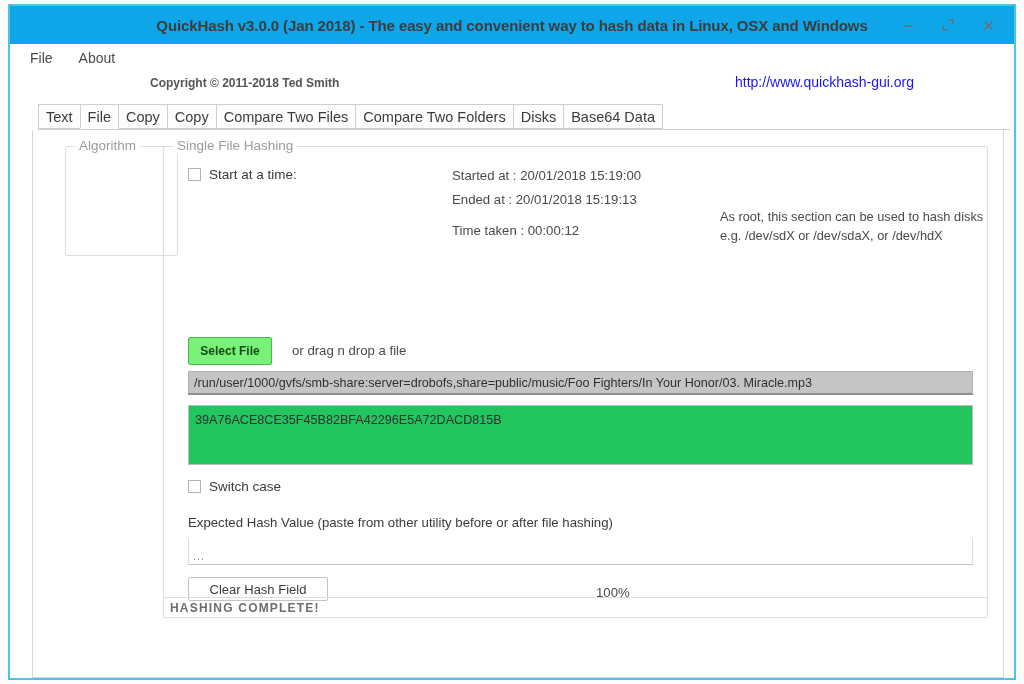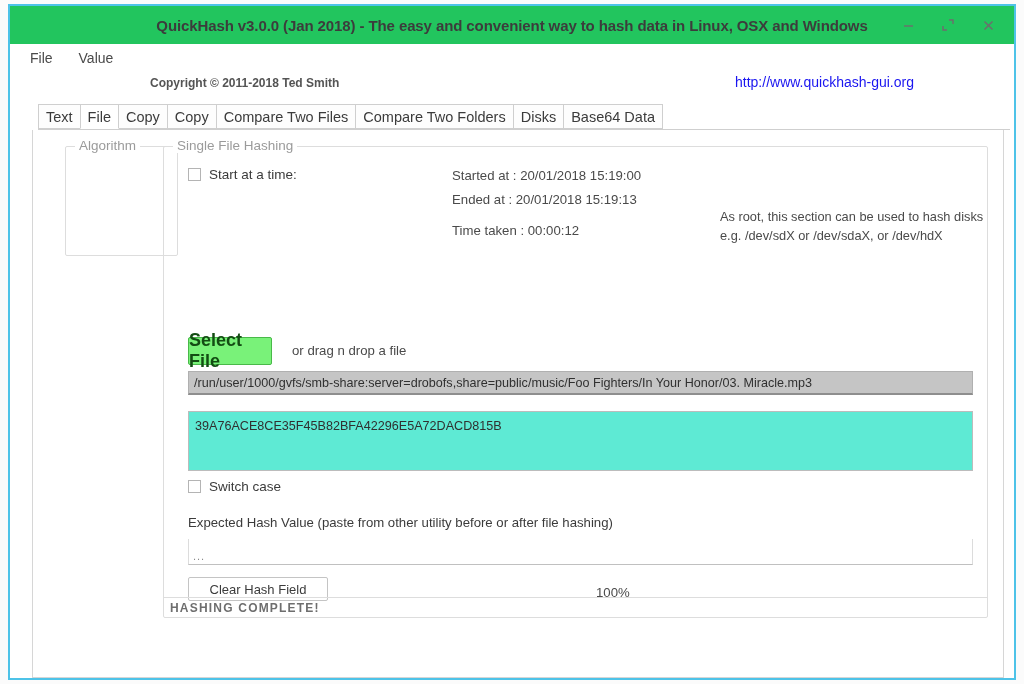--- a/index.html
+++ b/index.html
@@ -15,21 +15,21 @@
     left: 8px; top: 4px;
     width: 1008px; height: 676px;
     background: #ffffff;
     border: 2px solid #4ec3e8;
     border-top: 2px solid #4ec3e8;
   }
   
   .titlebar {
     position: relative;
     height: 38px;
-    background: #22c55e;
+    background: #0ea5e9;
     display: flex;
     align-items: center;
     justify-content: center;
   }
   .title-text {
     font-size: 15px;
     font-weight: bold;
     color: #3c3c3c;
     letter-spacing: -0.1px;
     white-space: nowrap;
@@ -184,21 +184,21 @@
     white-space: nowrap;
   }
   .select-file-btn {
     position: absolute;
     left: 24px; top: 190px;
     width: 84px; height: 28px;
     background: #79f279;
     border: 1px solid #49b949;
     border-radius: 2px;
     display: flex; align-items: center; justify-content: center;
-    font-size: 18px;
+    font-size: 12px;
     font-weight: bold;
     color: #134c13;
   }
   .drag-hint {
     position: absolute;
     left: 128px; top: 196px;
     font-size: 13.2px;
     color: #4a4a4a;
   }
   .path-field {
@@ -210,23 +210,23 @@
     border-bottom: 2px solid #8e8e8e;
     display: flex; align-items: center;
     padding: 0 5px;
     font-size: 12.6px;
     color: #303030;
     overflow: hidden;
     white-space: nowrap;
   }
   .hash-box {
     position: absolute;
-    left: 24px; top: 264px;
+    left: 24px; top: 258px;
     width: 785px; height: 60px;
-    background: #5eead4;
+    background: #22c55e;
     border: 1px solid #bcbcbc;
     padding: 6px;
     font-size: 12.6px;
     color: #303030;
     word-break: break-all;
     line-height: 16px;
   }
   .switch-case {
     position: absolute;
     left: 24px; top: 332px;
@@ -305,21 +305,21 @@
         <svg width="13" height="13" viewBox="0 0 13 13">
           <line x1="2.5" y1="2.5" x2="10.5" y2="10.5" stroke="#6d6d6d" stroke-width="1.4"></line>
           <line x1="10.5" y1="2.5" x2="2.5" y2="10.5" stroke="#6d6d6d" stroke-width="1.4"></line>
         </svg>
       </div>
     </div>
   </div>
 
   <div class="menubar">
     <div class="menu-item">File</div>
-    <div class="menu-item">Value</div>
+    <div class="menu-item">About</div>
   </div>
 
   <div class="headband">
     <div class="copyright">Copyright © 2011-2018  Ted Smith</div>
     <div class="siteurl">http://www.quickhash-gui.org</div>
   </div>
 
   <div class="tabstrip">
     <div class="tab">Text</div>
     <div class="tab active">File</div>

